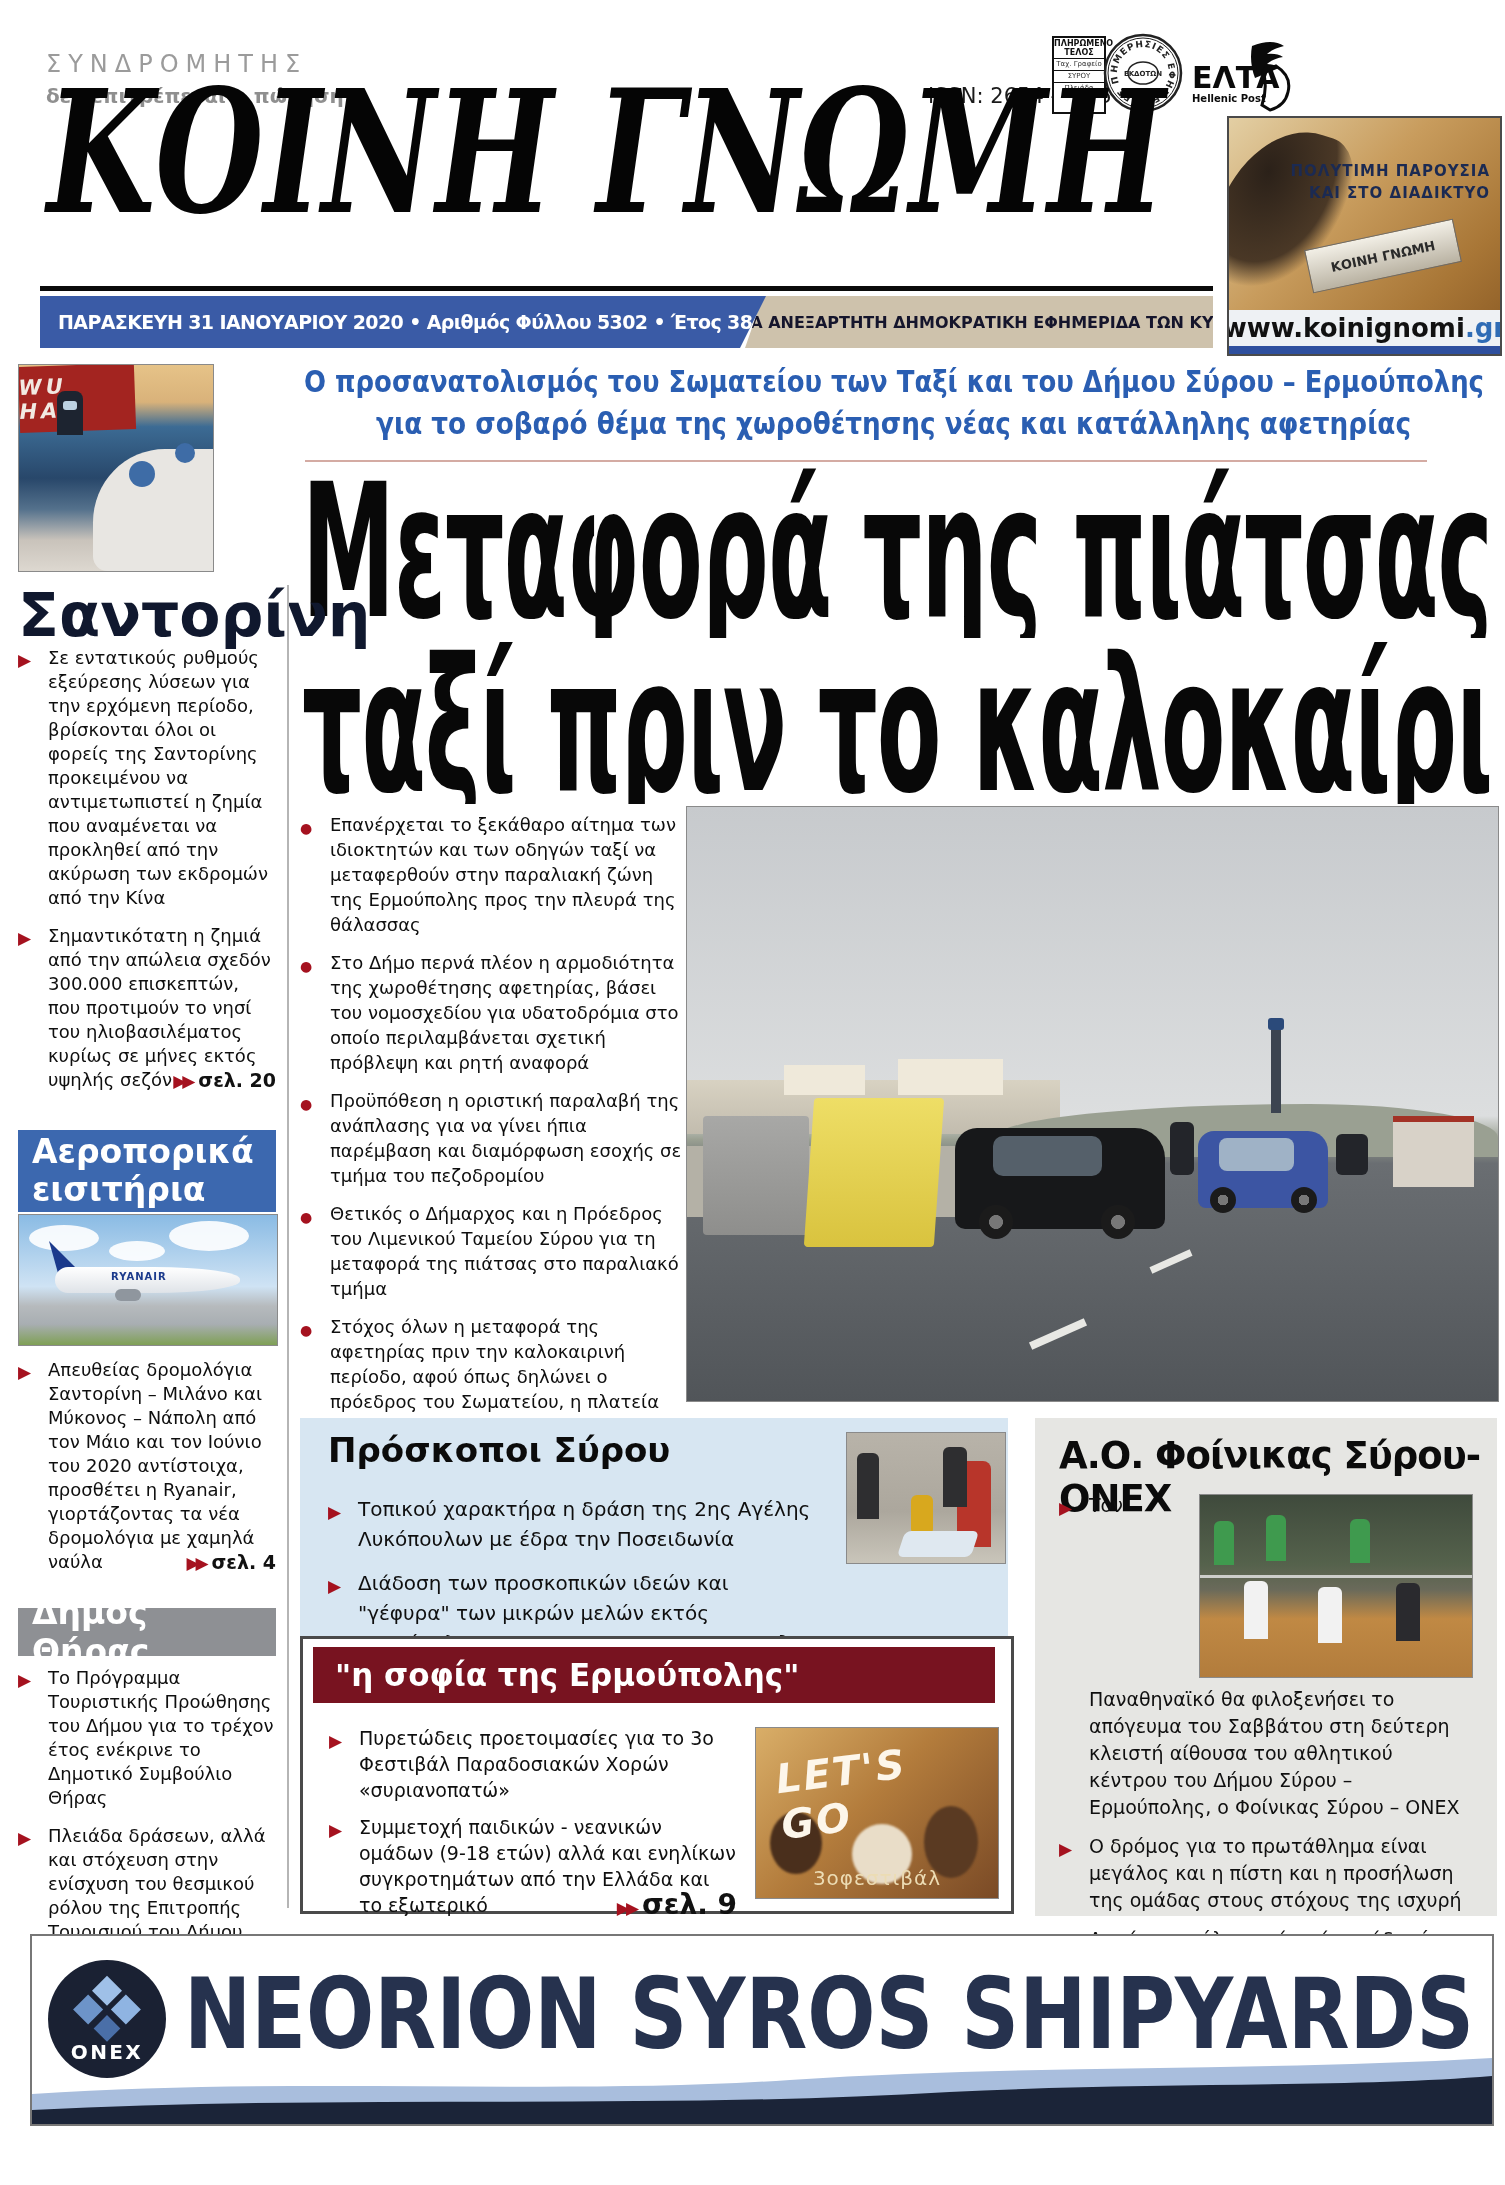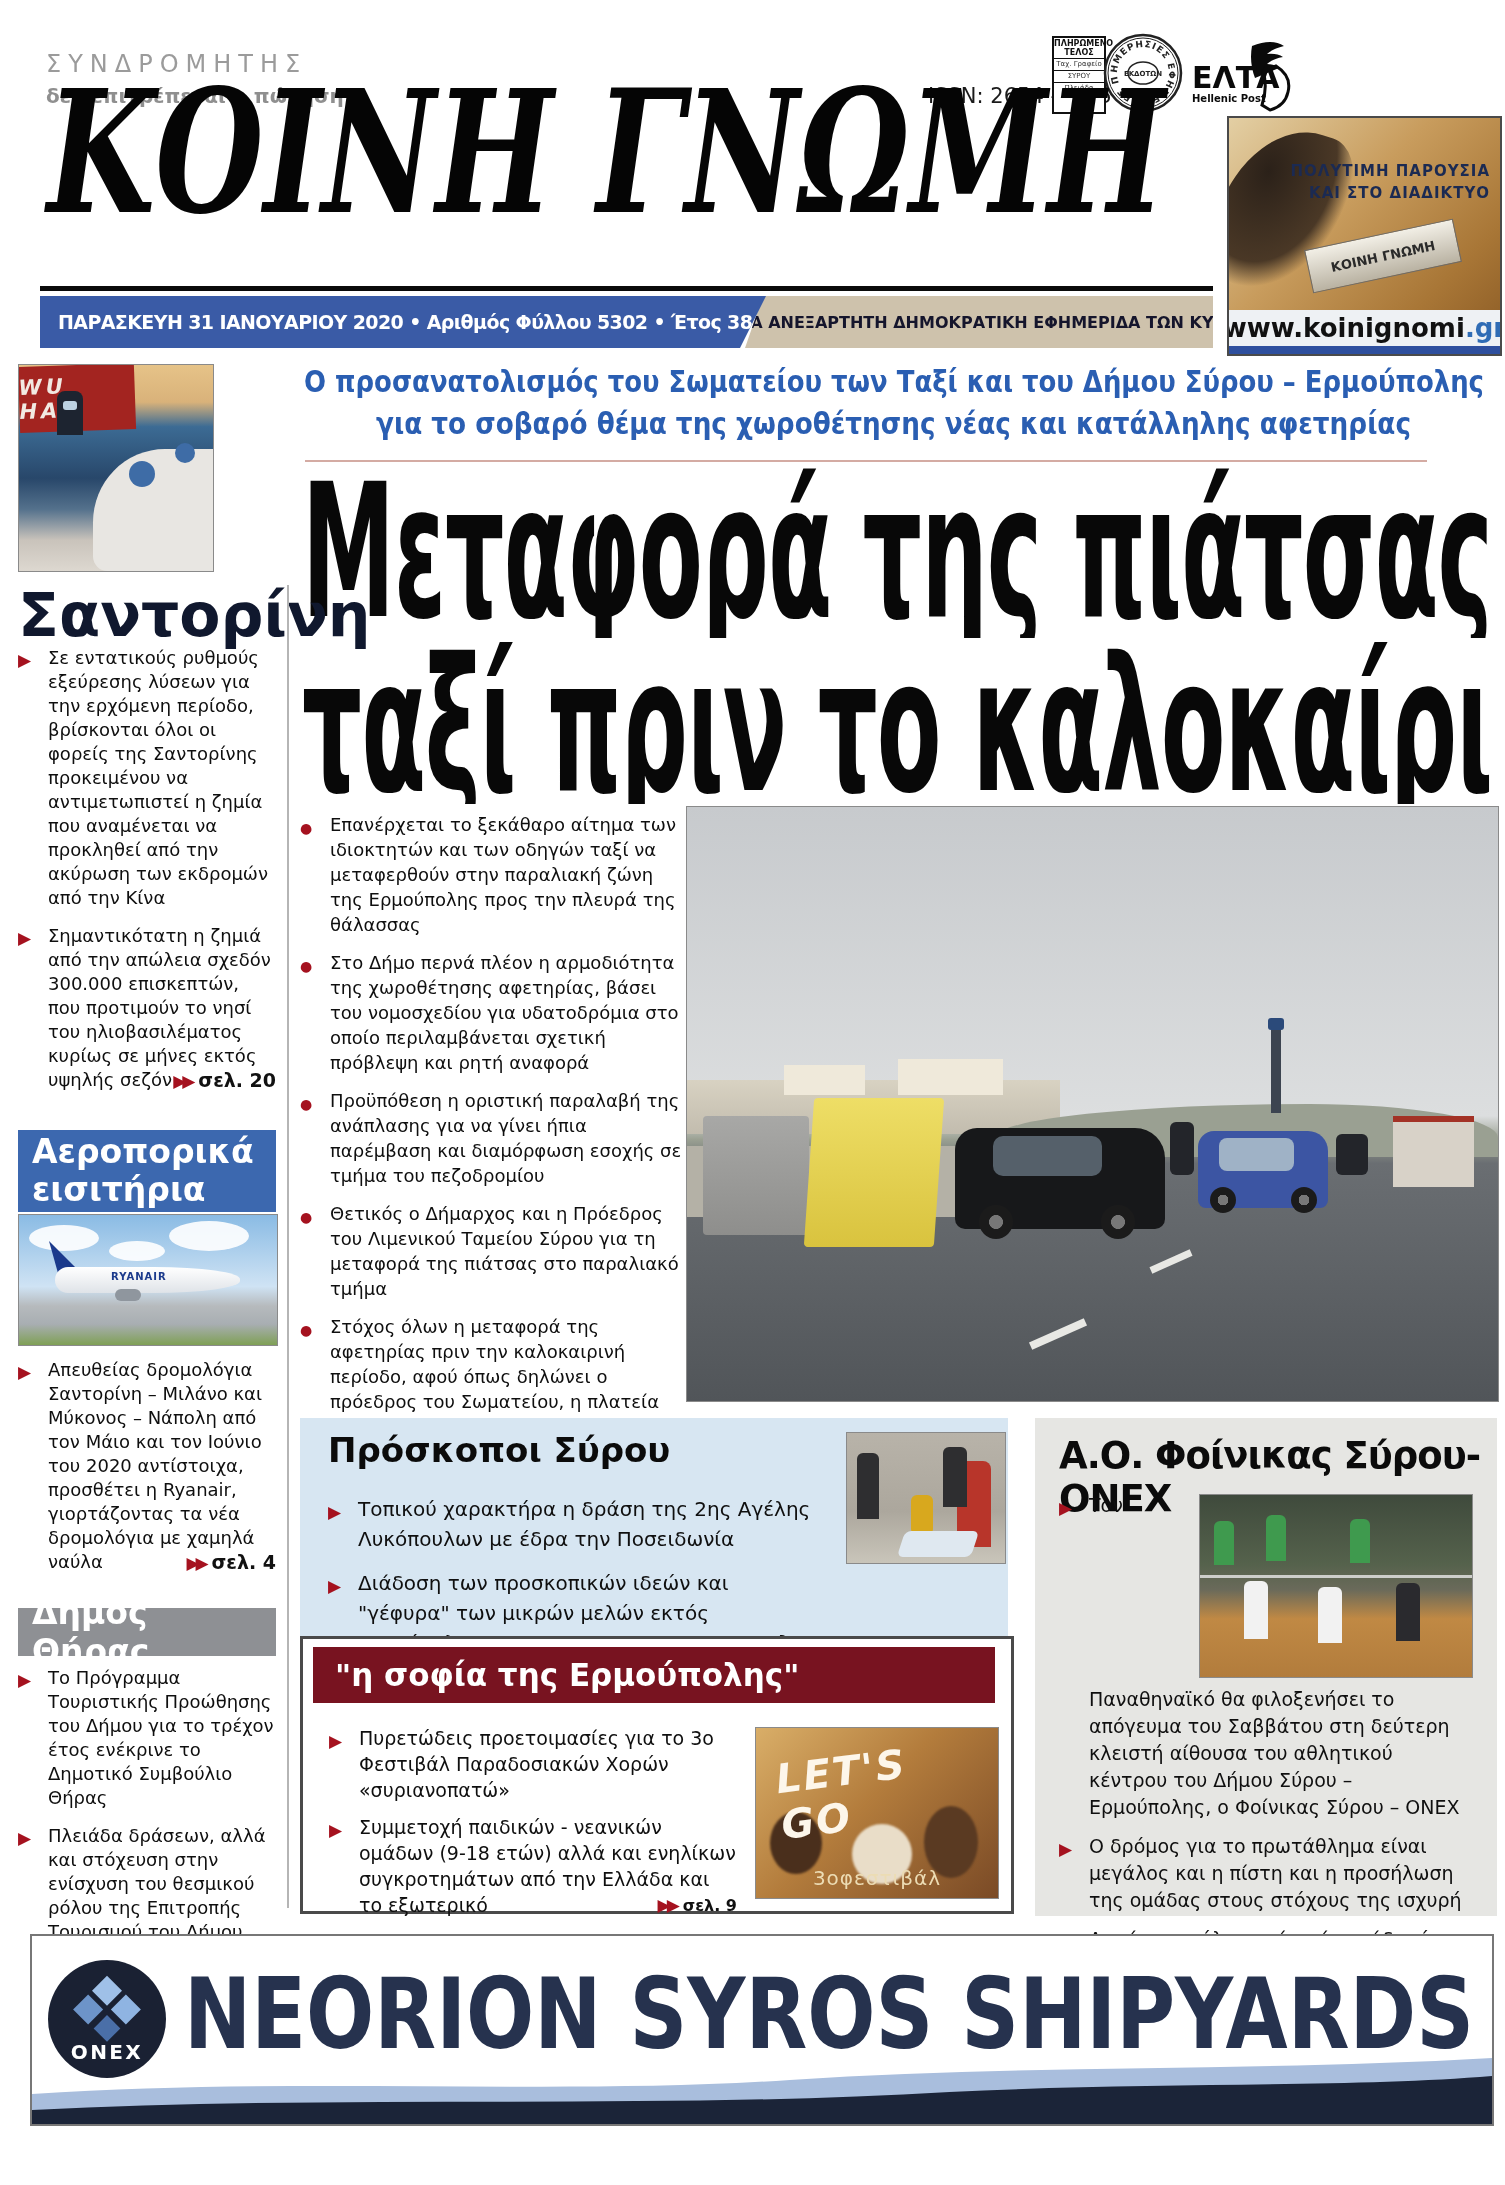--- a/index.html
+++ b/index.html
@@ -143,21 +143,21 @@
   .scouts-bullets{position:absolute;left:28px;top:76px;width:492px;}
   .scouts-bullets .bullet{font-size:20px;line-height:30px;margin-bottom:14px;}
   .scouts-bullets .pageref{font-size:20px;}
   .scouts-photo{left:546px;top:14px;width:158px;height:130px;position:absolute;border:1px solid #8a8a8a;overflow:hidden;}
 
   .sofia-box{left:300px;top:1636px;width:708px;height:272px;background:#fff;border:3px solid #4a4a4a;}
   .sofia-head{position:absolute;left:10px;top:8px;width:682px;height:56px;background:#781320;color:#fff;
       font-size:31px;font-weight:bold;display:flex;align-items:center;padding-left:22px;box-sizing:border-box;}
   .sofia-bullets{position:absolute;left:26px;top:86px;width:408px;}
   .sofia-bullets .bullet{font-size:19px;line-height:26px;margin-bottom:11px;}
-  .sofia-bullets .pageref{font-size:16px;}
+  .sofia-bullets .pageref{font-size:28px;}
   .sofia-photo{position:absolute;left:452px;top:88px;width:242px;height:170px;border:1px solid #8a8a8a;overflow:hidden;}
 
   .phoenix-box{left:1035px;top:1418px;width:462px;height:498px;background:#e6e6e3;}
   .phoenix-title{position:absolute;left:24px;top:16px;font-size:37px;font-weight:bold;color:#0b0b0b;letter-spacing:-1px;}
   .phoenix-bullets{position:absolute;left:24px;top:74px;width:414px;}
   .phoenix-bullets .bullet{font-size:19px;line-height:27px;margin-bottom:12px;}
   .phoenix-bullets .pageref-row{font-size:20px;margin-top:4px;}
   .phoenix-photo{float:right;width:272px;height:182px;border:1px solid #8a8a8a;margin:2px 0 8px 10px;position:relative;overflow:hidden;}
 
   

